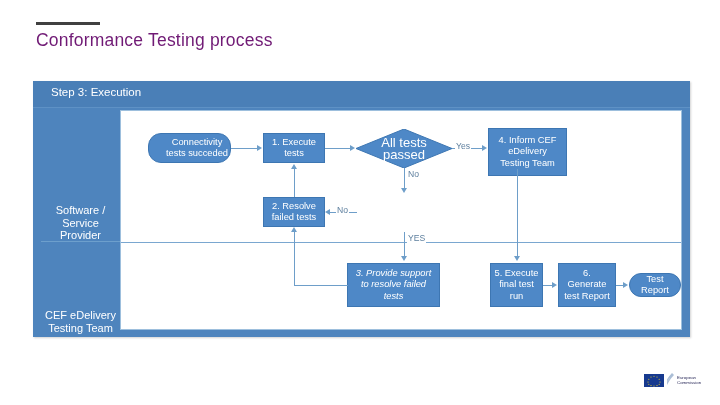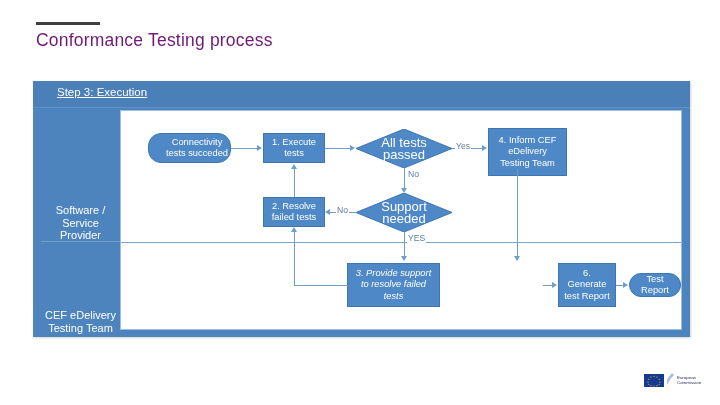--- a/index.html
+++ b/index.html
@@ -48,26 +48,25 @@
     position: absolute;
     left: 0;
     top: 0;
     width: 100%;
     height: 26px;
     background: #4a7fb7;
     border-bottom: 1px solid #5e91c5;
   }
   #panel-header-label {
     position: absolute;
-    left: 24px;
+    left: 18px;
     top: 5px;
     color: #ffffff;
     font-size: 11.5px;
     white-space: nowrap;
-    text-decoration: underline;
   }
 
   
   #lane-label-col {
     position: absolute;
     left: 8px;
     top: 29px;
     width: 79px;
     height: 220px;
     background: #4e84bd;
@@ -288,36 +287,32 @@
       <span style="white-space:pre-line">4. Inform CEF
 eDelivery
 Testing Team</span>
     </div>
 
     <div class="node process" style="left:142px; top:86px; width:62px; height:30px;">
       <span style="white-space:pre-line">2. Resolve
 failed tests</span>
     </div>
 
-    <div class="node decision" style="left:235px; top:82px; width:96px; height:39px;">
-      <span class="diamond-shape">
-        <svg viewBox="0 0 96 39" preserveAspectRatio="none">
-          <polygon points="48,0 96,19.5 48,39 0,19.5" fill="#4e88c7" stroke="#3d76b2" stroke-width="1"></polygon>
-        </svg>
-      </span>
-      <span class="dec-label" style="white-space:pre-line">Support
-needed</span>
-    </div>
 
     <div class="node process" style="left:226px; top:152px; width:93px; height:44px;font-style:italic;">
       <span style="white-space:pre-line">3. Provide support
 to resolve failed
 tests</span>
     </div>
 
+    <div class="node process" style="left:369px; top:152px; width:53px; height:44px;">
+      <span style="white-space:pre-line">5. Execute
+final test
+run</span>
+    </div>
 
     <div class="node process" style="left:437px; top:152px; width:58px; height:44px;">
       <span style="white-space:pre-line">6.
 Generate
 test Report</span>
     </div>
 
     <div class="node terminator" style="left:508px; top:162px; width:52px; height:24px;">
       <span style="white-space:pre-line">Test Report</span>
     </div>

